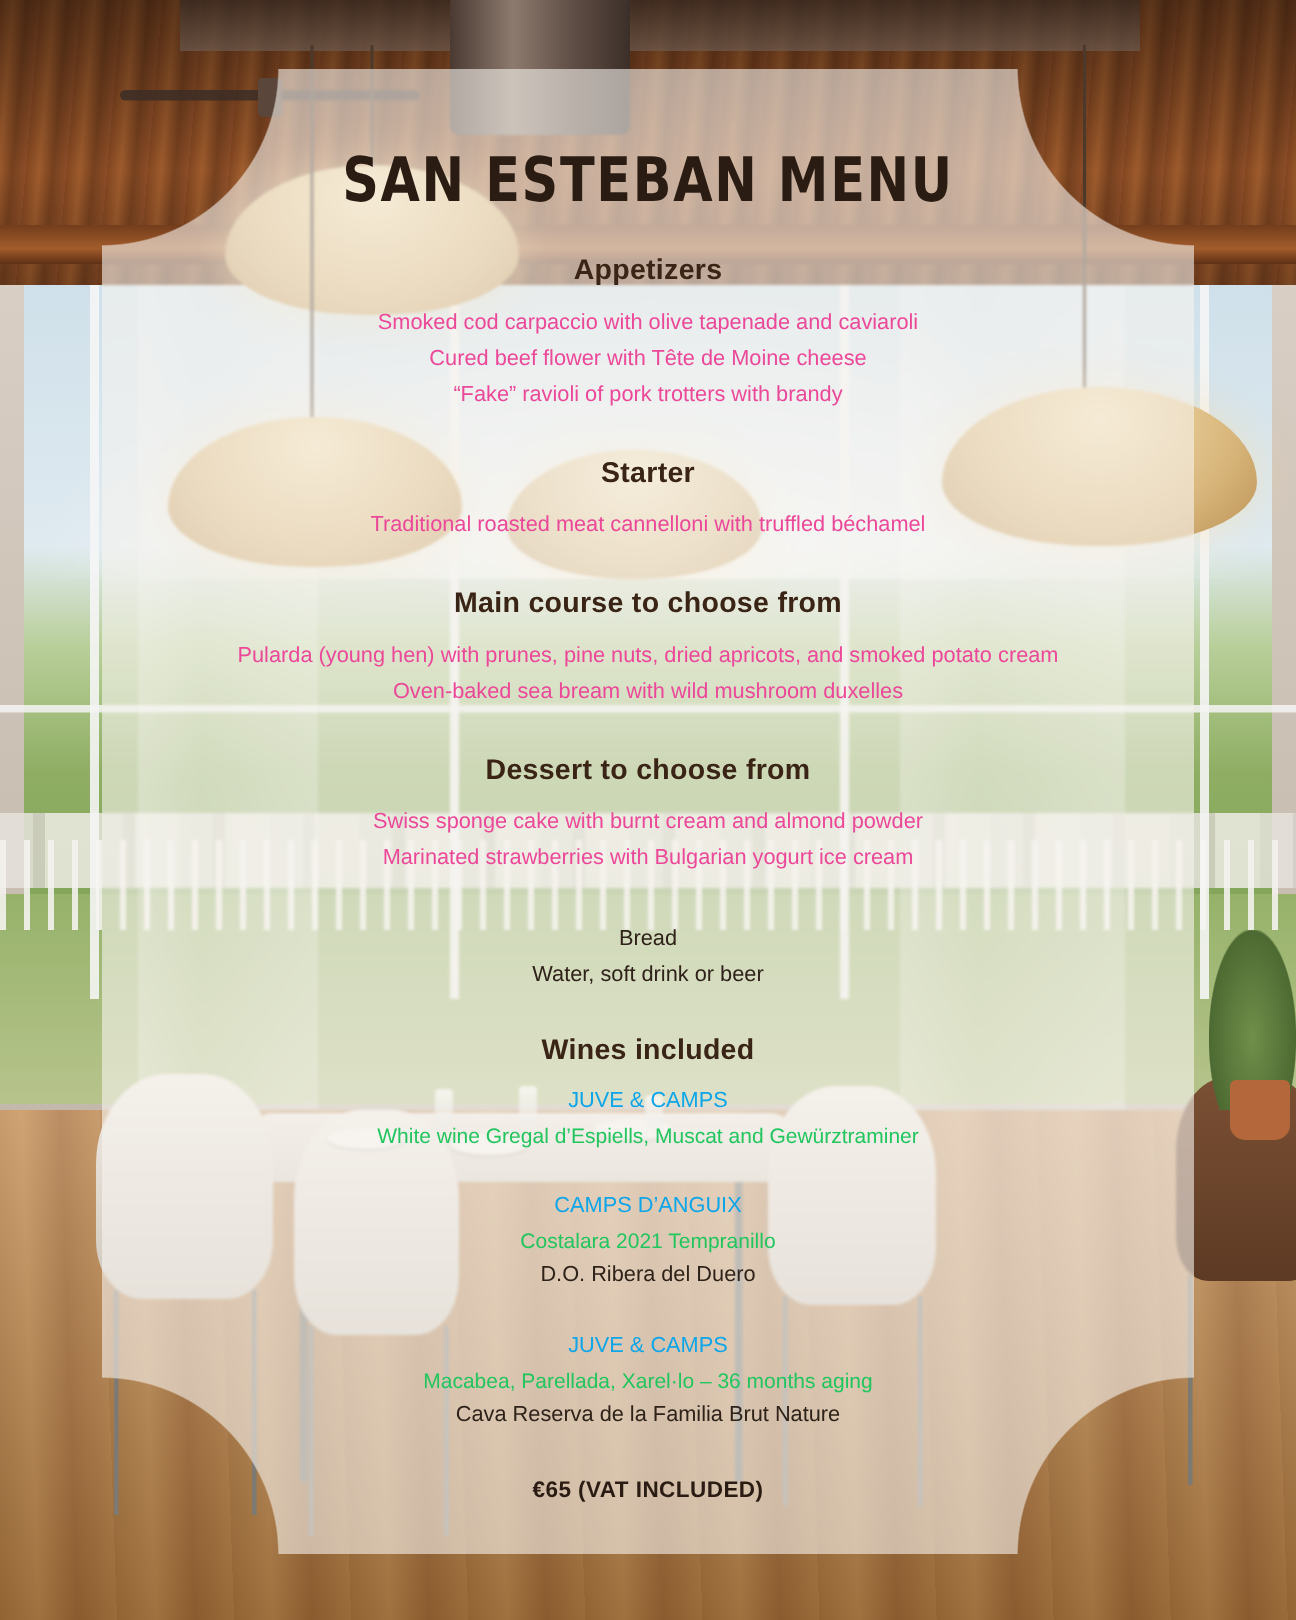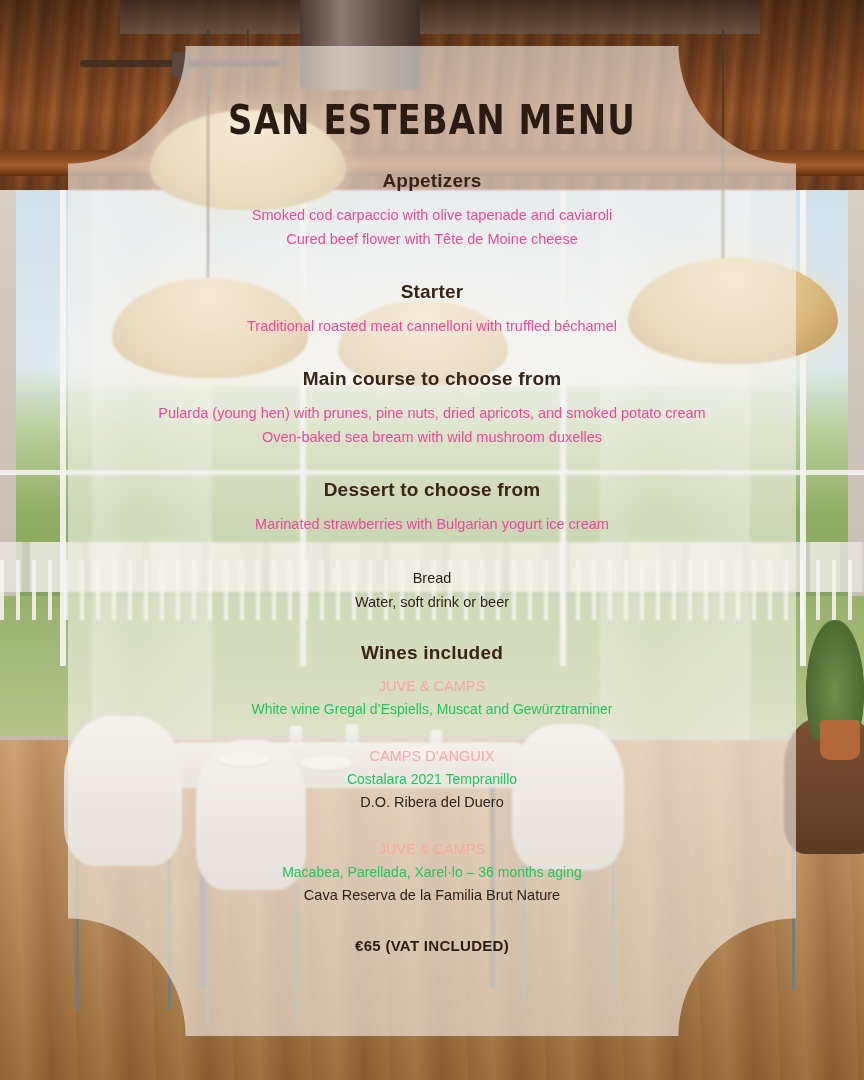--- a/index.html
+++ b/index.html
@@ -178,21 +178,21 @@
   .plain-line {
     font-size: 14.5px;
     line-height: 24px;
     color: #2e2219;
   }
 
   .wine-block { margin-top: 18px; }
   .wine-house {
     font-size: 14.5px;
     line-height: 23px;
-    color: #fca5a5;
+    color: #0ea5e9;
   }
   .wine-desc {
     font-size: 14px;
     line-height: 23px;
     color: #22c55e;
   }
   .wine-do {
     font-size: 14.5px;
     line-height: 23px;
     color: #2e2219;
@@ -288,35 +288,37 @@
 <div id="menu-card"></div>
 
 <div id="menu-content">
 
   <h1 class="menu-title">SAN ESTEBAN MENU</h1>
 
   <div class="section" style="">
     <div class="section-head">Appetizers</div>
     <div class="dish">Smoked cod carpaccio with olive tapenade and caviaroli</div>
     <div class="dish">Cured beef flower with Tête de Moine cheese</div>
+    <div class="dish">“Fake” ravioli of pork trotters with brandy</div>
   </div>
 
   <div class="section" style="margin-top:30px;">
     <div class="section-head">Starter</div>
     <div class="dish">Traditional roasted meat cannelloni with truffled béchamel</div>
   </div>
 
   <div class="section" style="margin-top:30px;">
     <div class="section-head">Main course to choose from</div>
     <div class="dish">Pularda (young hen) with prunes, pine nuts, dried apricots, and smoked potato cream</div>
     <div class="dish">Oven-baked sea bream with wild mushroom duxelles</div>
   </div>
 
   <div class="section" style="margin-top:30px;">
     <div class="section-head">Dessert to choose from</div>
+    <div class="dish">Swiss sponge cake with burnt cream and almond powder</div>
     <div class="dish">Marinated strawberries with Bulgarian yogurt ice cream</div>
   </div>
 
   <div class="section" style="margin-top:30px;">
     <div class="plain-line">Bread</div>
     <div class="plain-line">Water, soft drink or beer</div>
   </div>
 
   <div class="section" style="margin-top:28px;">
     <div class="section-head">Wines included</div>

